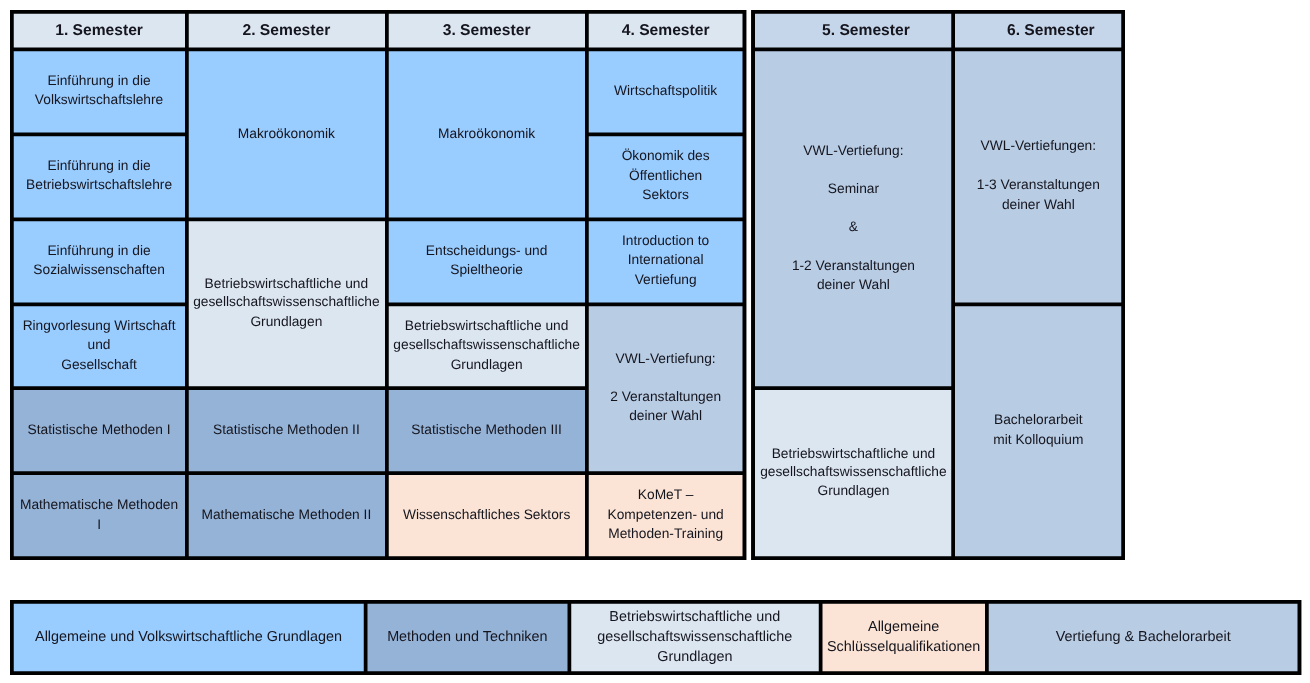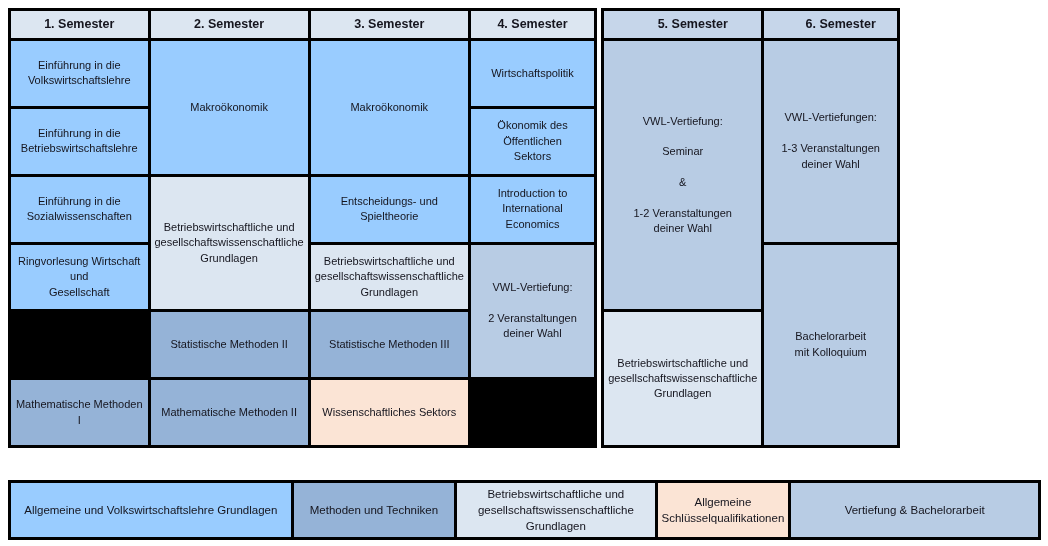--- a/index.html
+++ b/index.html
@@ -54,20 +54,21 @@
       <div class="cell hdr hdr-light" style="grid-column:4;grid-row:1">4. Semester</div>
 
       <div class="cell cat-general" style="grid-column:1;grid-row:2">Einführung in die
 Volkswirtschaftslehre</div>
       <div class="cell cat-general" style="grid-column:1;grid-row:3">Einführung in die
 Betriebswirtschaftslehre</div>
       <div class="cell cat-general" style="grid-column:1;grid-row:4">Einführung in die
 Sozialwissenschaften</div>
       <div class="cell cat-general" style="grid-column:1;grid-row:5">Ringvorlesung Wirtschaft und
 Gesellschaft</div>
+      <div class="cell cat-methods" style="grid-column:1;grid-row:6">Statistische Methoden I</div>
       <div class="cell cat-methods" style="grid-column:1;grid-row:7">Mathematische Methoden I</div>
 
       <div class="cell cat-general" style="grid-column:2;grid-row:2 / span 2">Makroökonomik</div>
       <div class="cell cat-business" style="grid-column:2;grid-row:4 / span 2">Betriebswirtschaftliche und
 gesellschaftswissenschaftliche
 Grundlagen</div>
       <div class="cell cat-methods" style="grid-column:2;grid-row:6">Statistische Methoden II</div>
       <div class="cell cat-methods" style="grid-column:2;grid-row:7">Mathematische Methoden II</div>
 
       <div class="cell cat-general" style="grid-column:3;grid-row:4">Entscheidungs- und
@@ -76,25 +77,28 @@
       <div class="cell cat-business" style="grid-column:3;grid-row:5">Betriebswirtschaftliche und
 gesellschaftswissenschaftliche
 Grundlagen</div>
       <div class="cell cat-methods" style="grid-column:3;grid-row:6">Statistische Methoden III</div>
       <div class="cell cat-keyqual" style="grid-column:3;grid-row:7">Wissenschaftliches Sektors</div>
 
       <div class="cell cat-general" style="grid-column:4;grid-row:2">Wirtschaftspolitik</div>
       <div class="cell cat-general" style="grid-column:4;grid-row:3">Ökonomik des Öffentlichen
 Sektors</div>
       <div class="cell cat-general" style="grid-column:4;grid-row:4">Introduction to International
-Economics</div>
+Vertiefung</div>
       <div class="cell cat-spec" style="grid-column:4;grid-row:5 / span 2">VWL-Vertiefung:
 
 2 Veranstaltungen
 deiner Wahl</div>
+      <div class="cell cat-keyqual" style="grid-column:4;grid-row:7">KoMeT –
+Kompetenzen- und
+Methoden-Training</div>
     </div>
 
     <div class="table right">
       <div class="cell hdr hdr-spec" style="grid-column:1;grid-row:1">5. Semester</div>
       <div class="cell hdr hdr-spec" style="grid-column:2;grid-row:1">6. Semester</div>
 
       <div class="cell cat-spec" style="grid-column:1;grid-row:2 / span 4">VWL-Vertiefung:
 
 Seminar
 
@@ -110,21 +114,21 @@
 
 1-3 Veranstaltungen
 deiner Wahl</div>
       <div class="cell cat-spec" style="grid-column:2;grid-row:5 / span 3">Bachelorarbeit
 mit Kolloquium</div>
     </div>
 
   </div>
 
   <div class="legend">
-    <div class="cell cat-general">Allgemeine und Volkswirtschaftslehre Grundlagen</div>
+    <div class="cell cat-general">Allgemeine und Volkswirtschaftliche Grundlagen</div>
     <div class="cell cat-methods">Methoden und Techniken</div>
     <div class="cell cat-business">Betriebswirtschaftliche und
 gesellschaftswissenschaftliche
 Grundlagen</div>
     <div class="cell cat-keyqual">Allgemeine
 Schlüsselqualifikationen</div>
     <div class="cell cat-spec">Vertiefung &amp; Bachelorarbeit</div>
   </div>
 </div>
 

